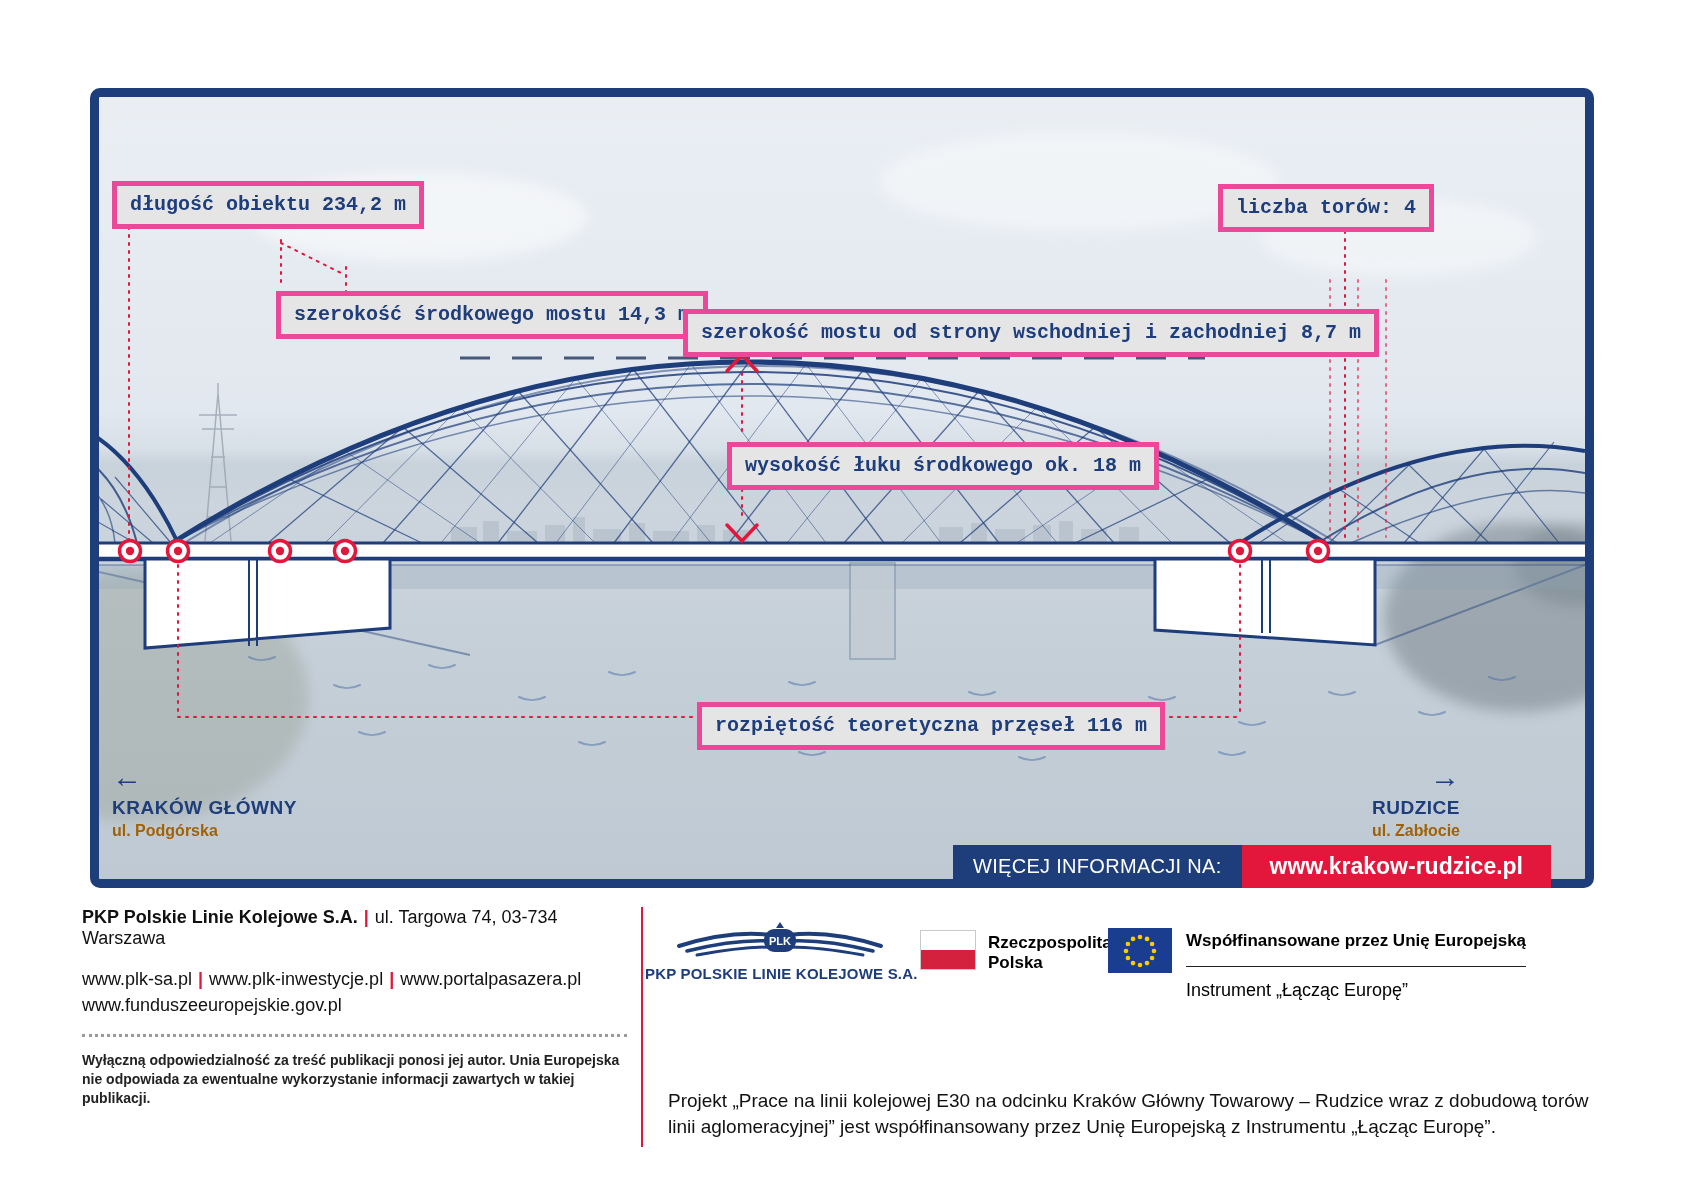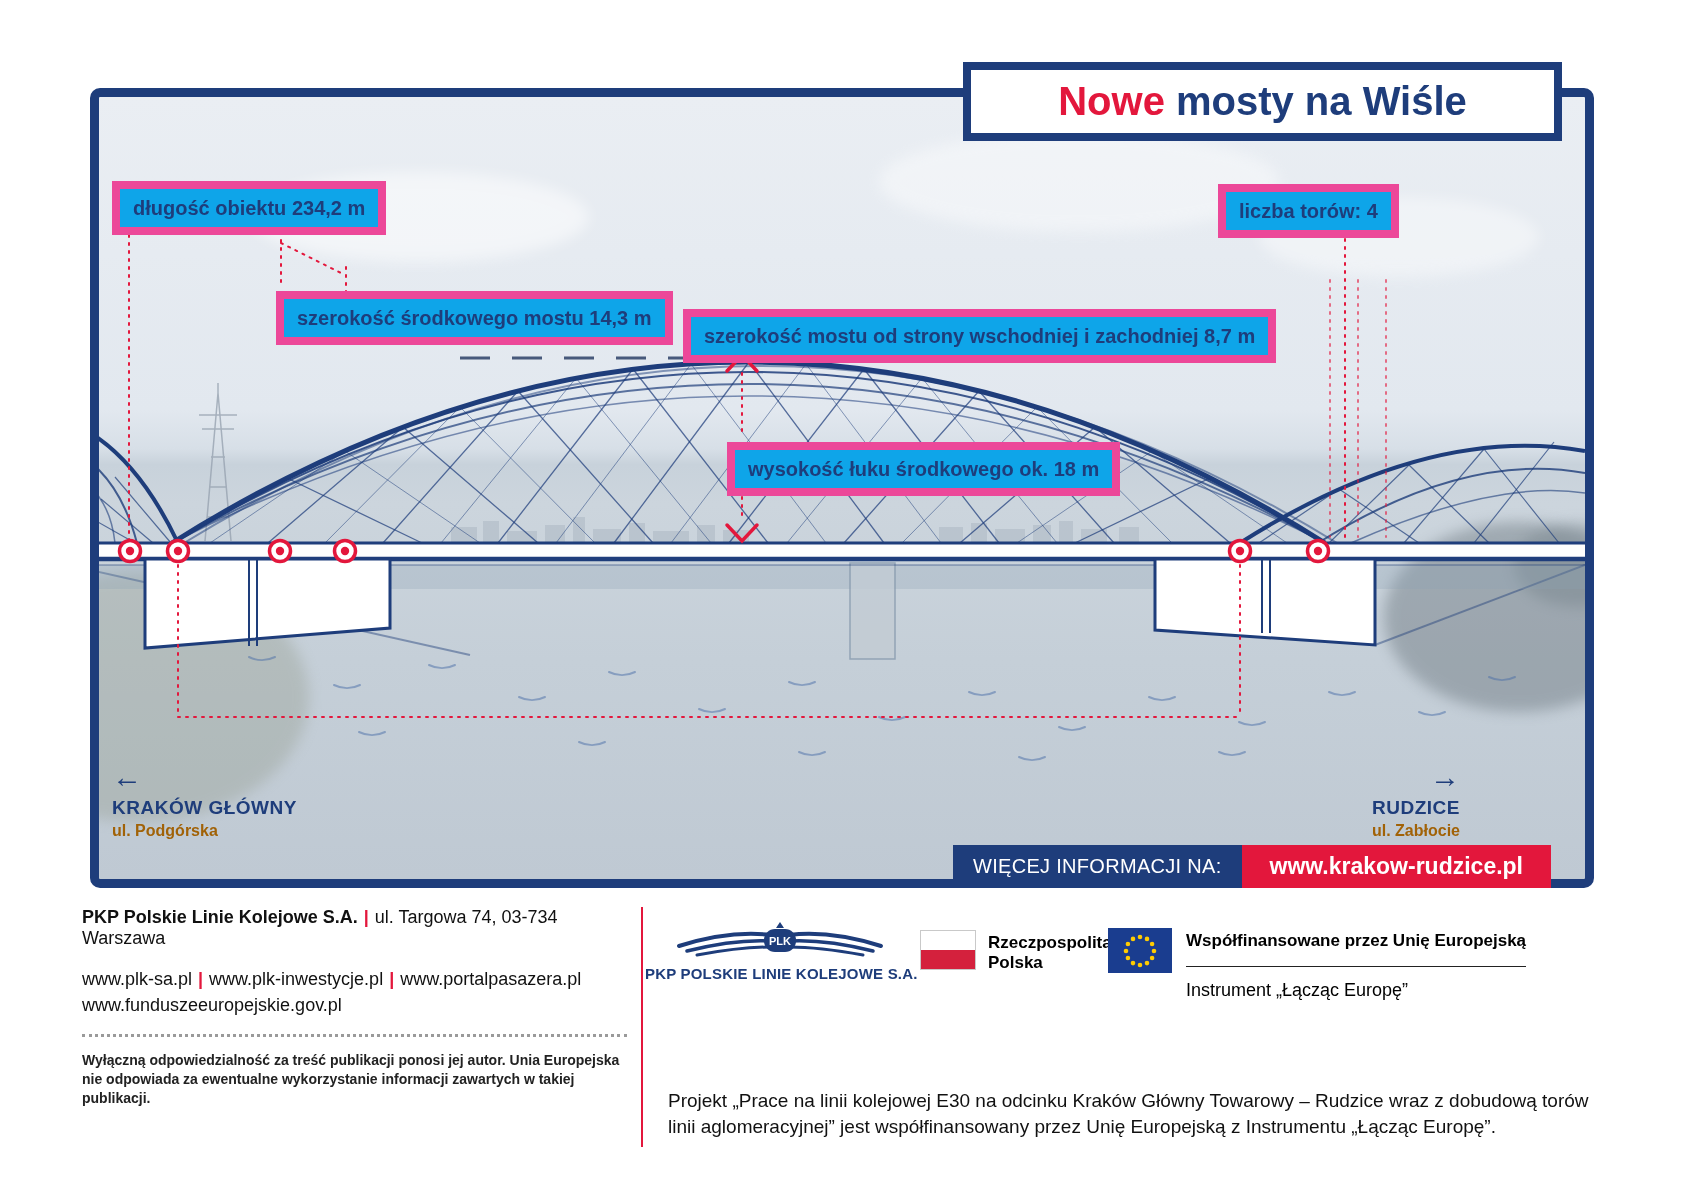--- a/index.html
+++ b/index.html
@@ -22,23 +22,23 @@
     position:absolute; left:963px; top:62px; width:599px; height:79px;
     background:#fff; border:8px solid #1e3d7b; z-index:7;
     display:flex; align-items:center; justify-content:center; gap:11px;
     font-size:40px; font-weight:700; white-space:nowrap;
   }
   .t-red { color:#e3173c; }
   .t-navy { color:#1e3d7b; }
 
   
   .mlabel {
-    position:absolute; background:#0ea5e9; border:8px solid #ec4899;
+    position:absolute; background:#e5e5e5; border:5px solid #ec4899;
     color:#1e3d7b; font-weight:700; font-size:20px; line-height:1;
-    padding:9px 13px; white-space:nowrap; z-index:5;
+    padding:9px 13px; white-space:nowrap; z-index:5;font-family:Liberation Mono, monospace;
   }
 
   
   .dir { position:absolute; z-index:5; }
   .dir .arrow { font-size:30px; font-weight:700; color:#1e3d7b; line-height:1; }
   .dir .name  { font-size:19px; font-weight:700; color:#1e3d7b; letter-spacing:.5px; margin-top:5px; }
   .dir .street{ font-size:16px; font-weight:700; color:#a16207; margin-top:3px; }
   .dir.right  { text-align:right; }
 
   
@@ -222,30 +222,27 @@
           <path d="M1231 183 V440 M1259 183 V440 M1287 183 V440" opacity=".6"></path>
           <path d="M643 276 V340 M643 384 V424"></path>
           <path d="M79 468 V620 M1141 468 V620 M79 620 H1141"></path>
         </g>
         <path d="M628 274 L643 258 L658 274" stroke="#e3173c" stroke-width="3.5" fill="none" stroke-linecap="round"></path>
         <path d="M628 428 L643 444 L658 428" stroke="#e3173c" stroke-width="3.5" fill="none" stroke-linecap="round"></path>
       </g>
     </svg>
   </div>
 
-  <div class="title-box">
-    <span class="t-red">Nowe</span>
-    <span class="t-navy">mosty na Wiśle</span>
-  </div>
 
   <div class="mlabel" style="left:112px; top:181px;">długość obiektu 234,2 m</div>
   <div class="mlabel" style="left:1218px; top:184px;">liczba torów: 4</div>
   <div class="mlabel" style="left:276px; top:291px;">szerokość środkowego mostu 14,3 m</div>
   <div class="mlabel" style="left:683px; top:309px;">szerokość mostu od strony wschodniej i zachodniej 8,7 m</div>
   <div class="mlabel" style="left:727px; top:442px;">wysokość łuku środkowego ok. 18 m</div>
+  <div class="mlabel" style="left:697px; top:702px;">rozpiętość teoretyczna przęseł 116 m</div>
 
   <div class="dir" style="left:112px; top:762px;">
     <div class="arrow">←</div>
     <div class="name">KRAKÓW GŁÓWNY</div>
     <div class="street">ul. Podgórska</div>
   </div>
   <div class="dir right" style="right:224px; top:762px;">
     <div class="arrow">→</div>
     <div class="name">RUDZICE</div>
     <div class="street">ul. Zabłocie</div>

